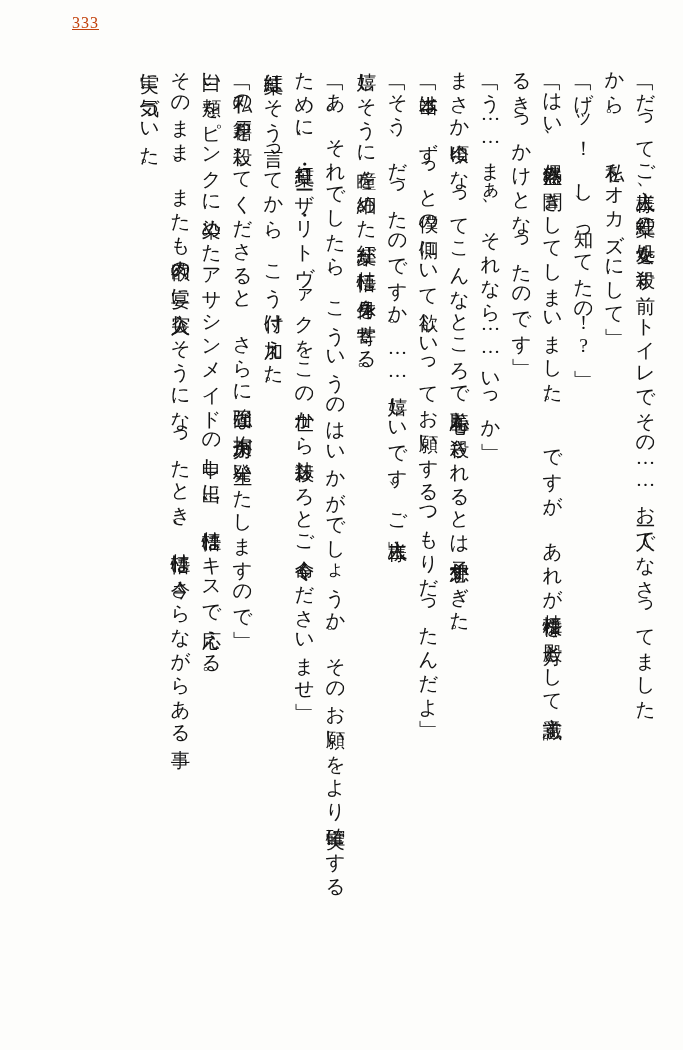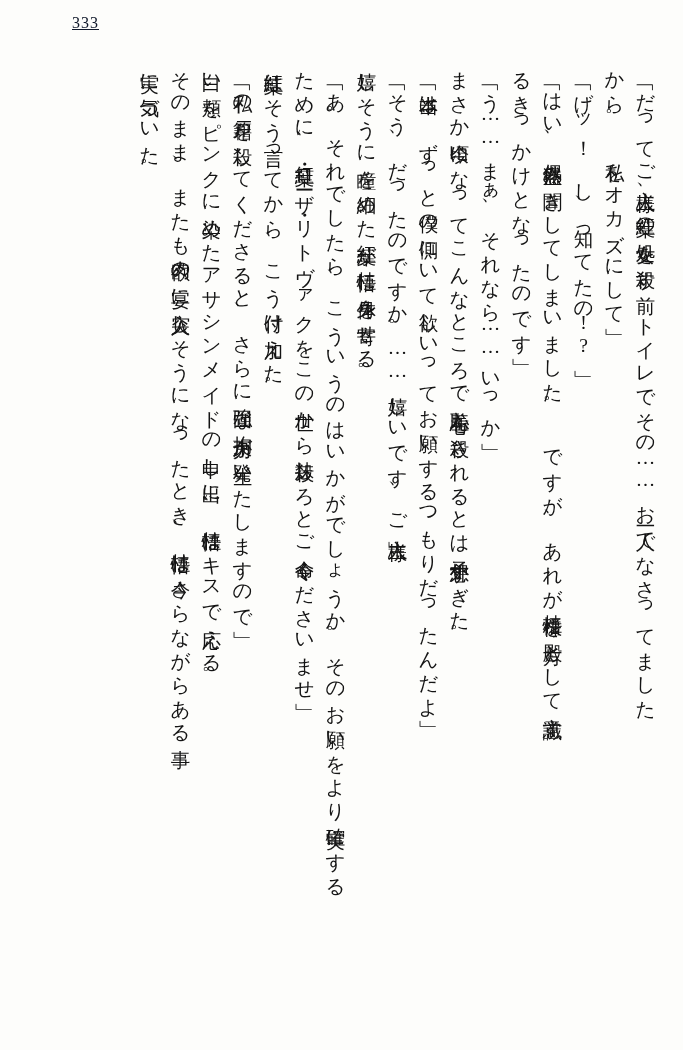--- a/index.html
+++ b/index.html
@@ -17,21 +17,21 @@
     background: #fdfdfb;
     overflow: hidden;
     box-sizing: border-box;
   }
   .page-number {
     position: absolute;
     top: 14px;
     left: 72px;
     font-size: 16px;
     letter-spacing: 1px;
-    color: #0f172a;
+    color: #c2410c;
     font-family: "Liberation Serif", "DejaVu Serif", serif;
     text-decoration: underline;
   }
   .text-body {
     position: absolute;
     top: 58px;
     left: 40px;
     right: 28px;
     bottom: 18px;
     display: flex;

